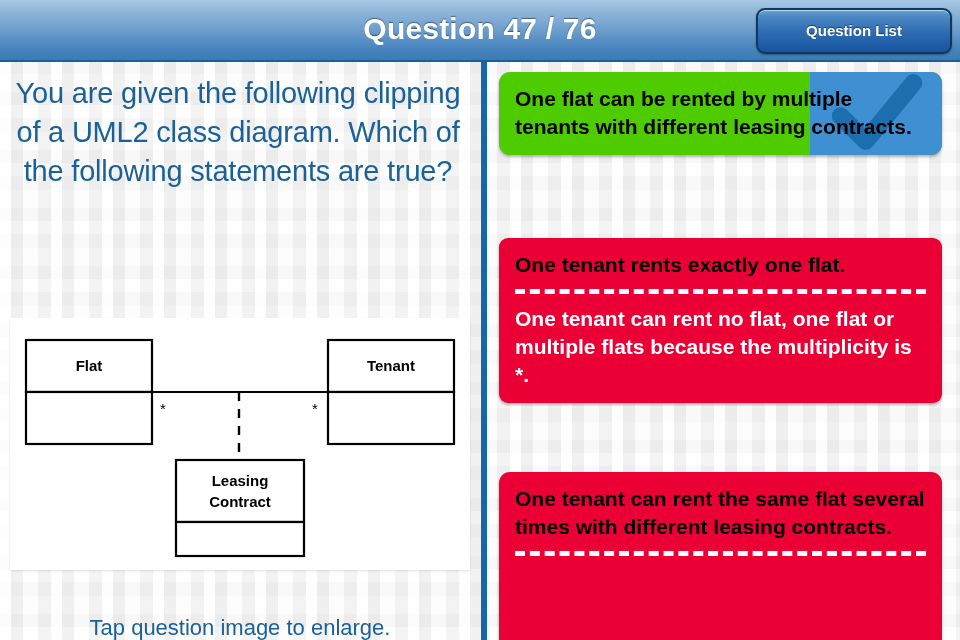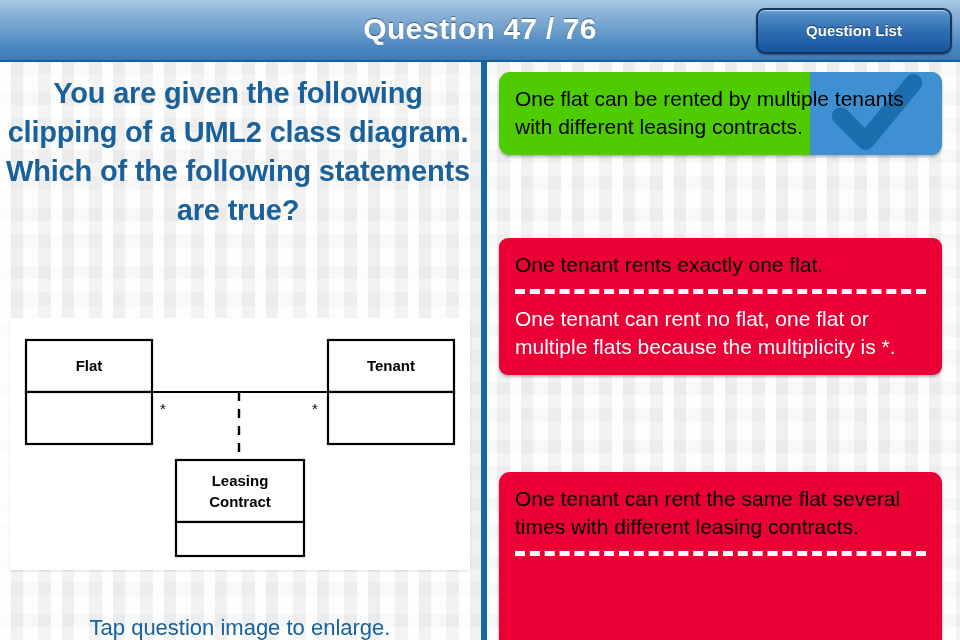--- a/index.html
+++ b/index.html
@@ -115,21 +115,21 @@
     background: #1568a8;
     z-index: 15;
   }
 
   .question-text {
     position: relative;
     margin: 12px 8px 0 4px;
     text-align: center;
     font-size: 29px;
     line-height: 39px;
-    font-weight: bold;
+    font-weight: normal;
     color: #1a6199;
     letter-spacing: -0.2px;
   }
 
   
   .uml-card {
     position: absolute;
     left: 10px;
     top: 256px;
     width: 460px;
@@ -170,20 +170,21 @@
     overflow: hidden;
     box-shadow: 0 2px 3px rgba(0,0,0,0.28);
     cursor: pointer;
   }
   .answer-card.correct { background: #4ecc00; }
   .answer-card.wrong   { background: #eb0036; }
 
   .card-inner {
     position: relative;
     padding: 13px 16px 14px 16px;
+    font-weight: bold;
   }
 
   .statement {
     font-size: 21px;
     line-height: 28px;
     color: #000000;
     margin: 0;
     position: relative;
     z-index: 2;
   }

